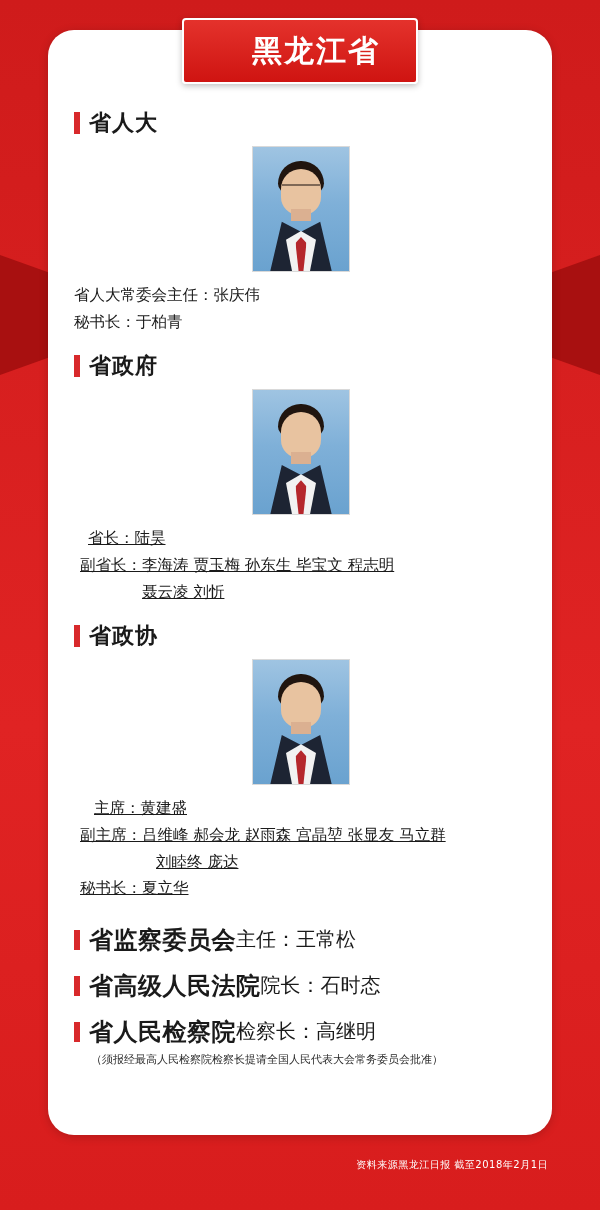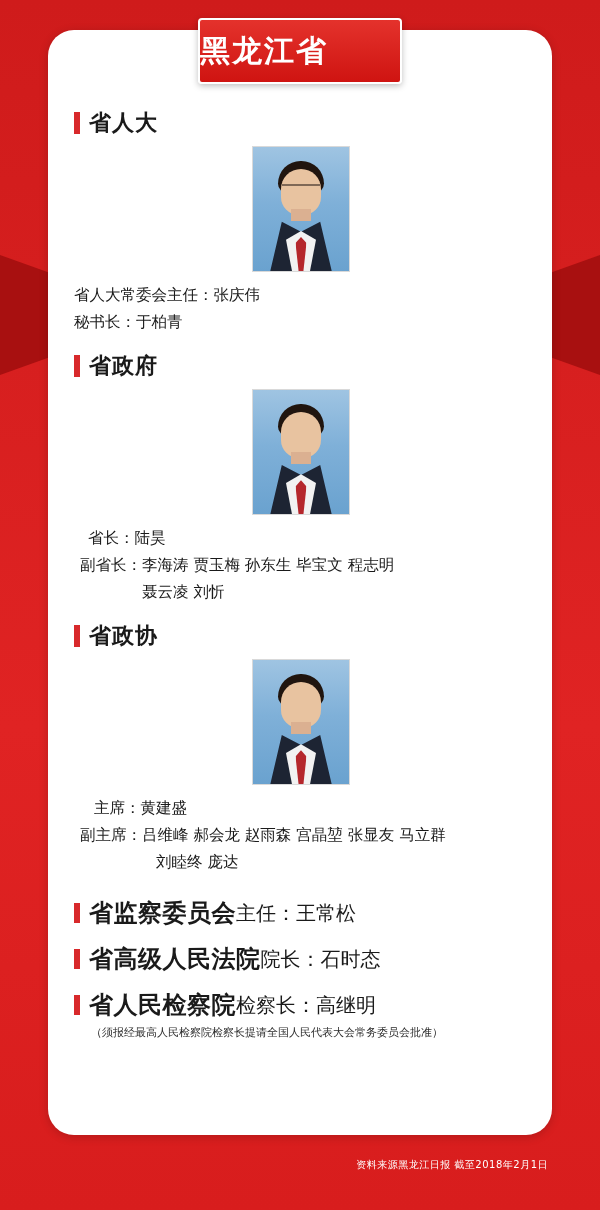--- a/index.html
+++ b/index.html
@@ -46,21 +46,23 @@
     left: 50%;
     transform: translateX(-50%);
     top: 18px;
     width: 200px;
     height: 62px;
     background: linear-gradient(180deg, #e4322c 0%, #cf1411 100%);
     border: 2px solid #ffffff;
     border-radius: 4px;
     display: flex;
     align-items: center;
+    justify-content: center;
     box-shadow: 0 2px 6px rgba(0,0,0,0.25);
+    padding-left: 32px;
   }
   .title-banner span {
     color: #ffffff;
     font-size: 30px;
     font-weight: bold;
     letter-spacing: 2px;
   }
 
   .content {
     position: absolute;
@@ -178,21 +180,21 @@
   .lines {
     font-size: 15.5px;
     color: #1a1a1a;
     line-height: 1.72;
   }
   .lines .row { white-space: nowrap; }
   .lines .row.indent { padding-left: 62px; }
   .lines .row.indent2 { padding-left: 76px; }
   .lines .lead { }
 
-  .gov-lines, .cppcc-lines { padding-left: 6px; }
+  .gov-lines, .cppcc-lines { padding-left: 6px; text-decoration: underline; }
 
   .small-section {
     display: flex;
     align-items: center;
     margin-top: 14px;
   }
   .small-section .bar { height: 20px; }
   .ss-title {
     font-size: 24px;
     font-weight: bold;
@@ -286,20 +288,21 @@
         <div class="p-neck"></div>
         <div class="p-suit"></div>
         <div class="p-shirt"></div>
         <div class="p-tie"></div>
       </div>
     </div>
     <div class="lines cppcc-lines">
       <div class="row lead" style="padding-left:14px;">主席：黄建盛</div>
       <div class="row lead">副主席：吕维峰  郝会龙  赵雨森  宫晶堃  张显友  马立群</div>
       <div class="row indent2">刘睦终  庞达</div>
+      <div class="row lead">秘书长：夏立华</div>
     </div>
 
     <div class="small-section" style="margin-top:22px;">
       <span class="bar"></span>
       <span class="ss-title">省监察委员会</span>
       <span class="ss-detail">主任：王常松</span>
     </div>
 
     <div class="small-section">
       <span class="bar"></span>

